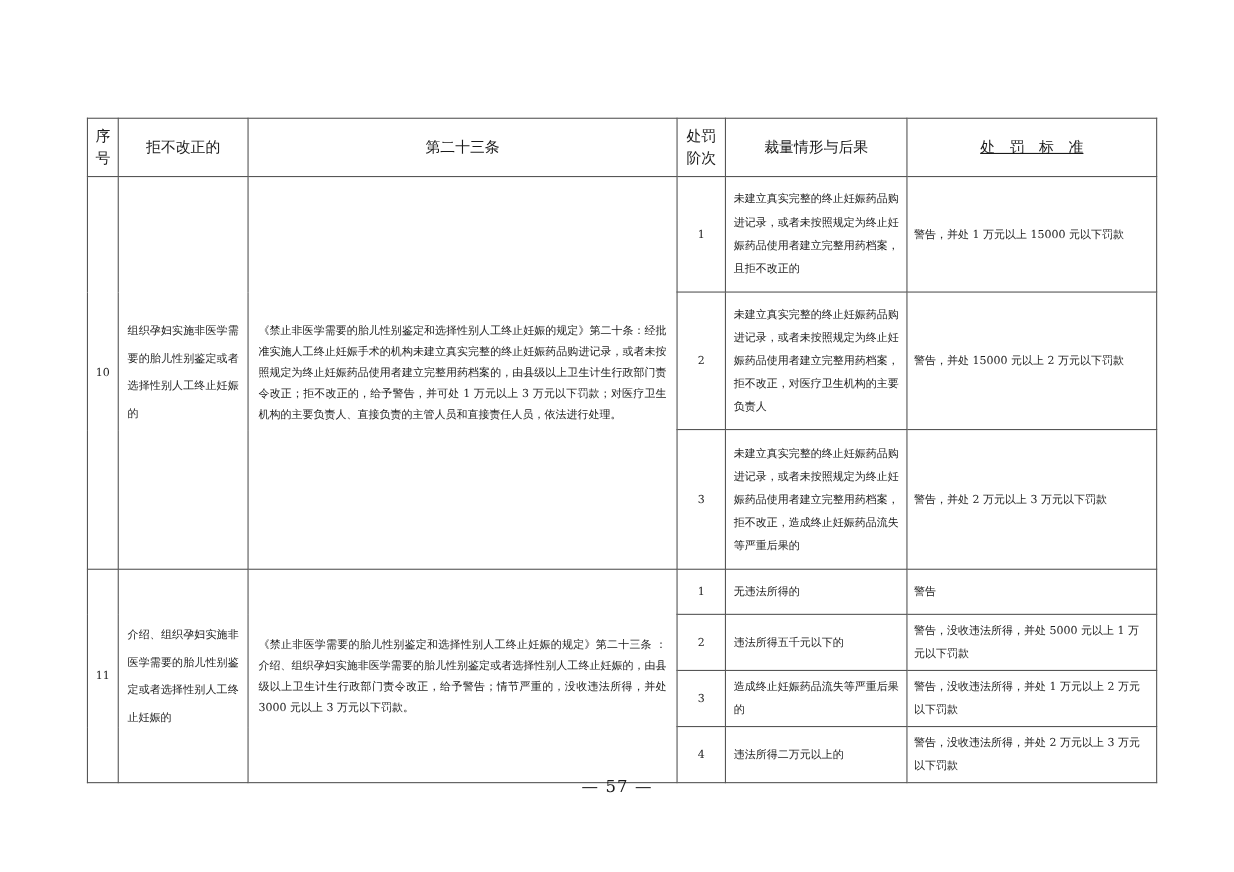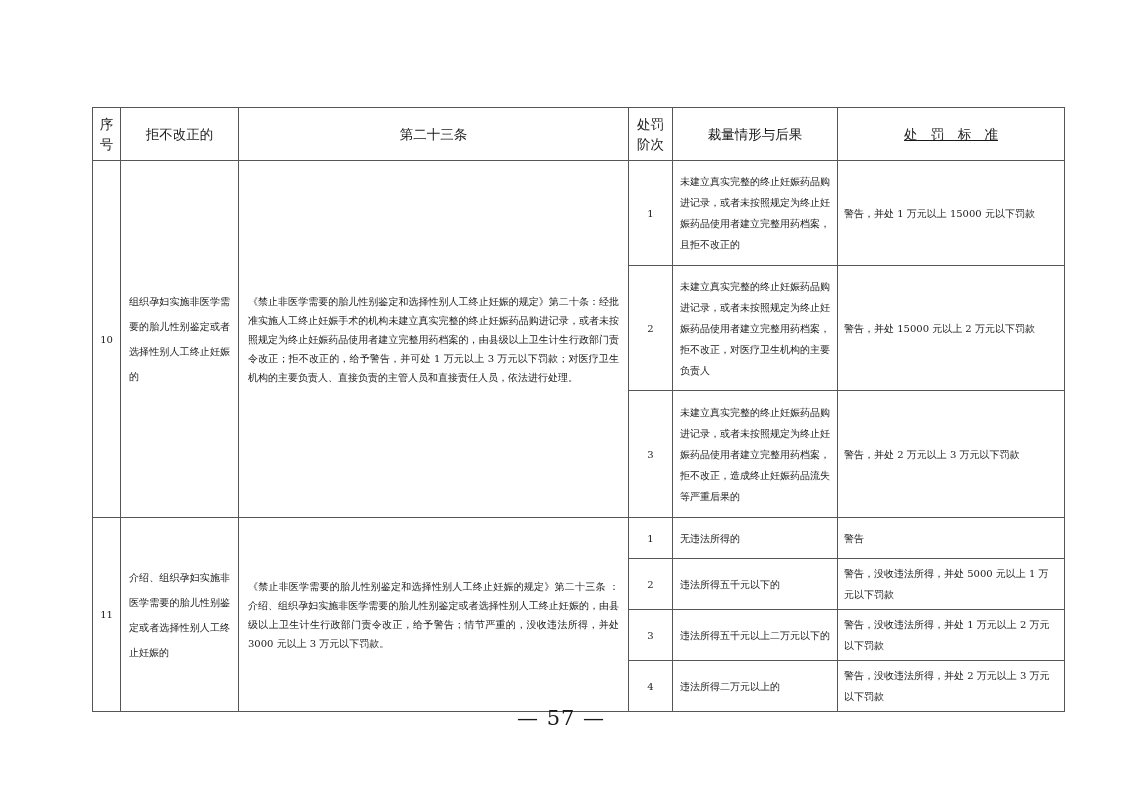--- a/index.html
+++ b/index.html
@@ -6,21 +6,21 @@
   html, body { background: #ffffff; }
   body {
     width: 1122px; height: 793px;
     position: relative;
     font-family: "DejaVu Serif", "Liberation Serif", serif;
     color: #1a1a1a;
     overflow: hidden;
   }
   table.penalty {
     position: absolute;
-    left: 92px; top: 107px;
+    left: 79px; top: 107px;
     width: 972px;
     border-collapse: collapse;
     table-layout: fixed;
   }
   .penalty th, .penalty td {
     border: 1px solid #565656;
     font-weight: normal;
     vertical-align: middle;
     font-size: 10px;
   }
@@ -66,21 +66,21 @@
     text-align: left;
     line-height: 21px;
     font-size: 12px;
   }
   .one-line { white-space: nowrap; overflow: hidden; }
   .page-footer {
     position: absolute;
     top: 706px; left: 0;
     width: 100%;
     text-align: center;
-    font-size: 21px;
+    font-size: 15px;
     letter-spacing: 1px;
   }
 </style>
 </head>
 <body>
 
 <table class="penalty">
   <colgroup>
     <col style="width:28px">
     <col style="width:118px">
@@ -128,21 +128,21 @@
       <td class="c-circ">无违法所得的</td>
       <td class="c-std">警告</td>
     </tr>
     <tr style="height:46px">
       <td class="c-tier">2</td>
       <td class="c-circ">违法所得五千元以下的</td>
       <td class="c-std">警告，没收违法所得，并处 5000 元以上 1 万元以下罚款</td>
     </tr>
     <tr style="height:44px">
       <td class="c-tier">3</td>
-      <td class="c-circ">违法所得五千元以上二万元以下的</td>
+      <td class="c-circ">造成终止妊娠药品流失等严重后果的</td>
       <td class="c-std">警告，没收违法所得，并处 1 万元以上 2 万元以下罚款</td>
     </tr>
     <tr style="height:44px">
       <td class="c-tier">4</td>
       <td class="c-circ">违法所得二万元以上的</td>
       <td class="c-std">警告，没收违法所得，并处 2 万元以上 3 万元以下罚款</td>
     </tr>
   </tbody>
 </table>
 

